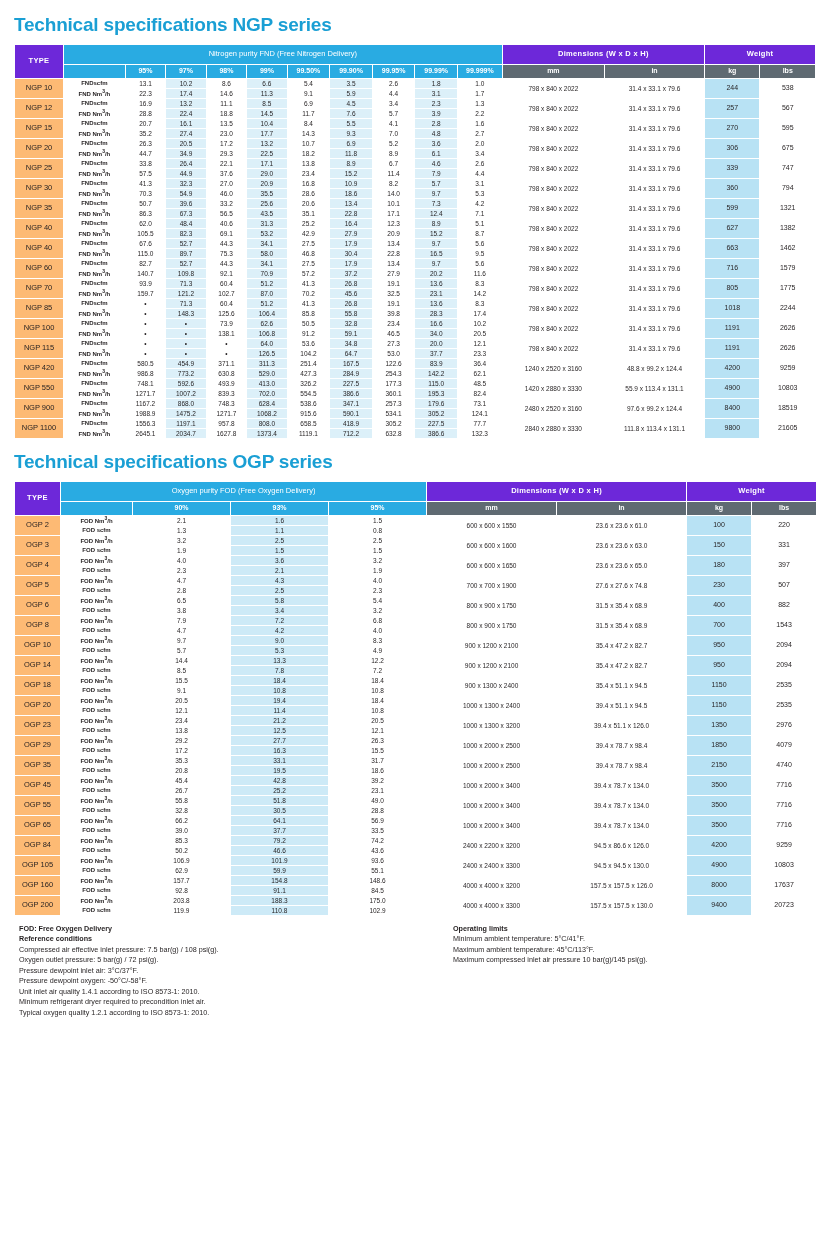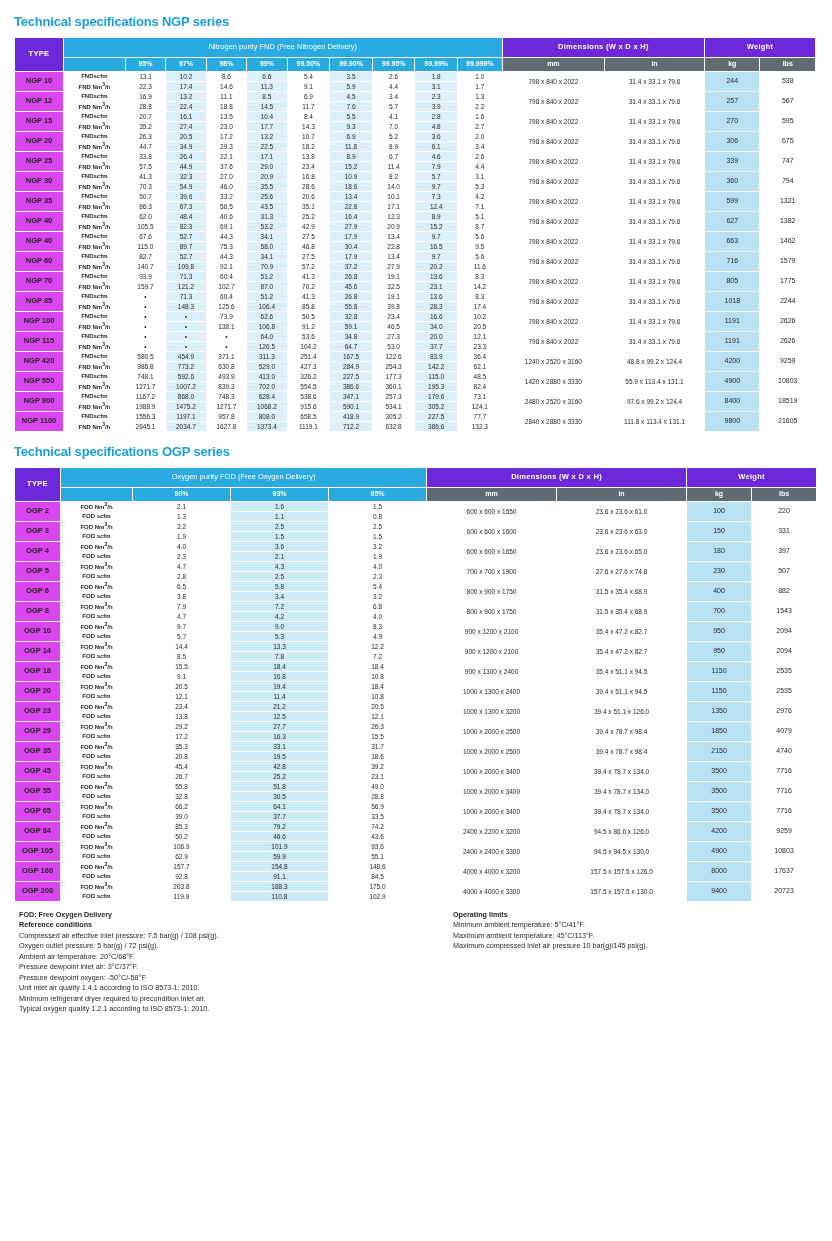--- a/index.html
+++ b/index.html
@@ -6,21 +6,21 @@
   html, body {
     margin: 0; padding: 0;
     width: 832px;
     background: #ffffff;
     font-family: "Liberation Sans", sans-serif;
   }
   .page { width: 832px; padding: 8px 14px 10px 14px; }
 
   h1.title {
     color: #1a9fd4;
-    font-size: 13px;
+    font-size: 19px;
     font-weight: bold;
     margin: 6px 0 8px 0;
     letter-spacing: -0.2px;
   }
   h1.title.second { margin-top: 12px; }
 
   table.spec {
     border-collapse: collapse;
     width: 802px;
     table-layout: fixed;
@@ -56,23 +56,23 @@
     height: 14px;
   }
   .hdr-grey-sub {
     background: #5f6a72;
     color: #ffffff;
     font-weight: bold;
     font-size: 7px;
     height: 14px;
   }
   td.type-cell {
-    background: #d946ef;
+    background: #fdba74;
     color: #231f20;
-    font-weight: bold;
+    font-weight: normal;
     font-size: 7.5px;
     text-align: left;
     padding-left: 6px;
     border-right: 1px solid #bcc3c7;
     border-top: 1px solid #bcc3c7;
     border-bottom: 1px solid #bcc3c7;
     border-left: 1px solid #bcc3c7;
     margin-left: 18px;
   }
   td.unit-cell {
@@ -1079,21 +1079,20 @@
       </tbody>
   </table>
 
   <div class="notes">
     <div class="col-left">
       <div class="nline"><b>FOD: Free Oxygen Delivery</b></div>
       <div class="nline"><b>Reference conditions</b></div>
       <div id="notes-left-lines">
           <div class="nline">Compressed air effective inlet pressure: 7.5 bar(g) / 108 psi(g).</div>
           <div class="nline">Oxygen outlet pressure: 5 bar(g) / 72 psi(g).</div>
-          <div class="nline">Ambient air temperature: 20°C/68°F.</div>
           <div class="nline">Pressure dewpoint inlet air: 3°C/37°F.</div>
           <div class="nline">Pressure dewpoint oxygen: -50°C/-58°F.</div>
           <div class="nline">Unit inlet air quality 1.4.1 according to ISO 8573-1: 2010.</div>
           <div class="nline">Minimum refrigerant dryer required to precondition inlet air.</div>
           <div class="nline">Typical oxygen quality 1.2.1 according to ISO 8573-1: 2010.</div>
         </div>
     </div>
     <div class="col-right">
       <div class="nline"><b>Operating limits</b></div>
       <div id="notes-right-lines">

